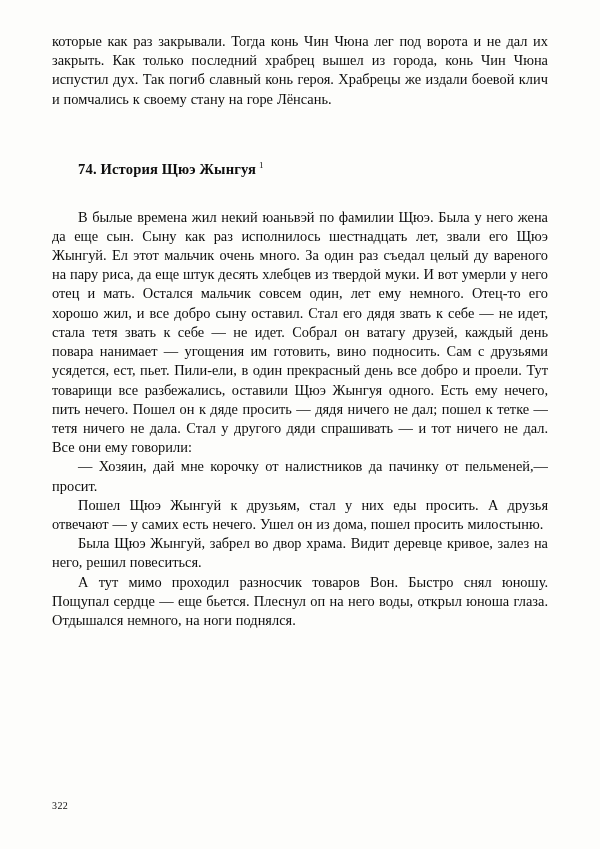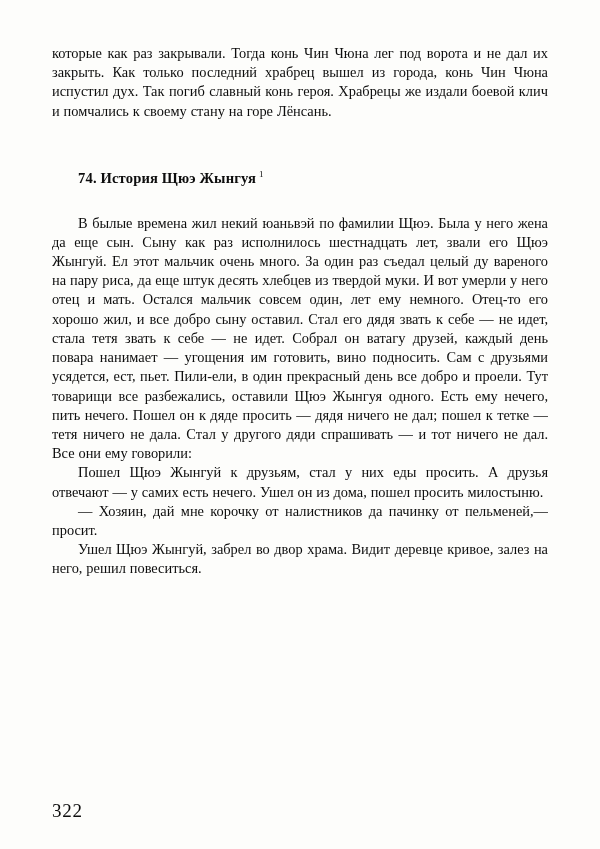--- a/index.html
+++ b/index.html
@@ -12,21 +12,21 @@
     width: 600px;
     height: 849px;
     background: #fdfdfb;
     overflow: hidden;
     font-family: "Liberation Serif", "DejaVu Serif", serif;
     color: #0d0d0d;
   }
   .content {
     position: absolute;
     left: 52px;
-    top: 44px;
+    top: 32px;
     width: 496px;
   }
   p {
     margin: 0;
     font-size: 14.4px;
     line-height: 19.2px;
     text-align: justify;
     text-justify: inter-word;
     -webkit-hyphens: none;
     hyphens: none;
@@ -35,38 +35,38 @@
   .para-indent {
     text-indent: 26px;
   }
   .opening-para {
     text-indent: 0;
   }
   .section-heading {
     margin: 0;
     font-size: 14.6px;
     font-weight: bold;
-    line-height: 19px;
+    line-height: 25px;
     text-indent: 26px;
     letter-spacing: 0.01em;
   }
   .section-heading .sup {
     font-size: 9px;
     vertical-align: super;
     font-weight: normal;
     margin-left: 3px;
   }
   .gap-before-heading { height: 44px; }
   .gap-after-heading { height: 26px; }
   .dash-lead { }
   .folio {
     position: absolute;
     left: 52px;
     top: 800px;
-    font-size: 19px;
+    font-size: 10px;
     letter-spacing: 0.04em;
   }
 </style>
 </head>
 <body>
 
 <div class="page">
   <div class="content">
 
     <p class="opening-para">которые как раз закрывали. Тогда конь Чин Чюна лег под ворота и не дал их закрыть. Как только последний храбрец вышел из города, конь Чин Чюна испустил дух. Так погиб славный конь героя. Храбрецы же издали боевой клич и помчались к своему стану на горе Лёнсань.</p>
@@ -74,20 +74,21 @@
     <div class="gap-before-heading"></div>
 
     <h2 class="section-heading">
       <span>74.</span>
       <span>История Щюэ Жынгуя</span><span class="sup">1</span>
     </h2>
 
     <div class="gap-after-heading"></div>
 
     <p class="para-indent">В былые времена жил некий юаньвэй по фамилии Щюэ. Была у него жена да еще сын. Сыну как раз исполнилось шестнадцать лет, звали его Щюэ Жынгуй. Ел этот мальчик очень много. За один раз съедал целый ду вареного на пару риса, да еще штук десять хлебцев из твердой муки. И вот умерли у него отец и мать. Остался мальчик совсем один, лет ему немного. Отец-то его хорошо жил, и все добро сыну оставил. Стал его дядя звать к себе — не идет, стала тетя звать к себе — не идет. Собрал он ватагу друзей, каждый день повара нанимает — угощения им готовить, вино подносить. Сам с друзьями усядется, ест, пьет. Пили-ели, в один прекрасный день все добро и проели. Тут товарищи все разбежались, оставили Щюэ Жынгуя одного. Есть ему нечего, пить нечего. Пошел он к дяде просить — дядя ничего не дал; пошел к тетке — тетя ничего не дала. Стал у другого дяди спрашивать — и тот ничего не дал. Все они ему говорили:</p>
+    <p class="para-indent dash-lead">— Хозяин, дай мне корочку от налистников да пачинку от пельменей,— просит.</p>
     <p class="para-indent">Пошел Щюэ Жынгуй к друзьям, стал у них еды просить. А друзья отвечают — у самих есть нечего. Ушел он из дома, пошел просить милостыню.</p>
-    <p class="para-indent dash-lead">— Хозяин, дай мне корочку от налистников да пачинку от пельменей,— просит.</p>
-    <p class="para-indent">Ушел Щюэ Жынгуй, забрел во двор храма. Видит деревце кривое, залез на него, решил повеситься.</p>
+    <p class="para-indent">Была Щюэ Жынгуй, забрел во двор храма. Видит деревце кривое, залез на него, решил повеситься.</p>
+    <p class="para-indent">А тут мимо проходил разносчик товаров Вон. Быстро снял юношу. Пощупал сердце — еще бьется. Плеснул оп на него воды, открыл юноша глаза. Отдышался немного, на ноги поднялся.</p>
 
   </div>
 
   <div class="folio">322</div>
 </div>
 
 </body></html>

